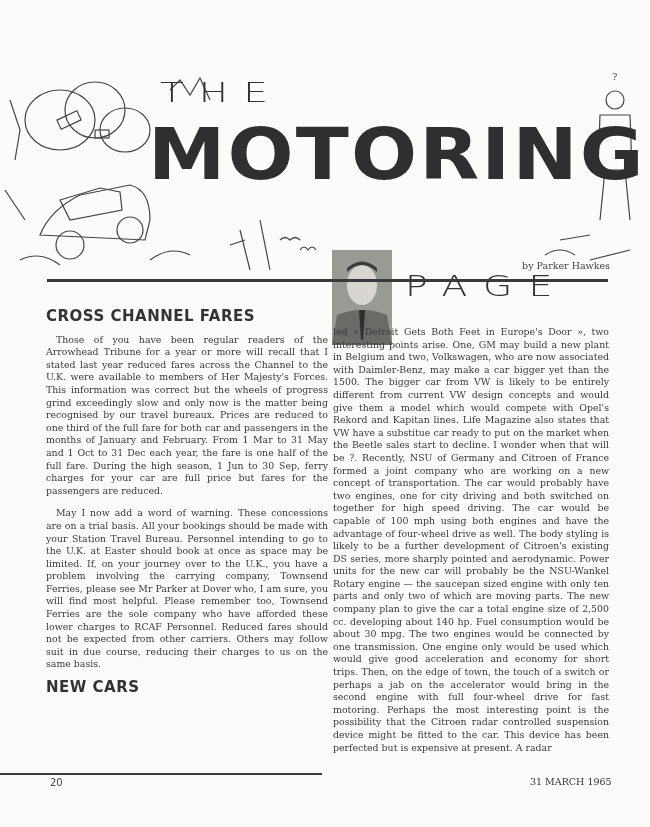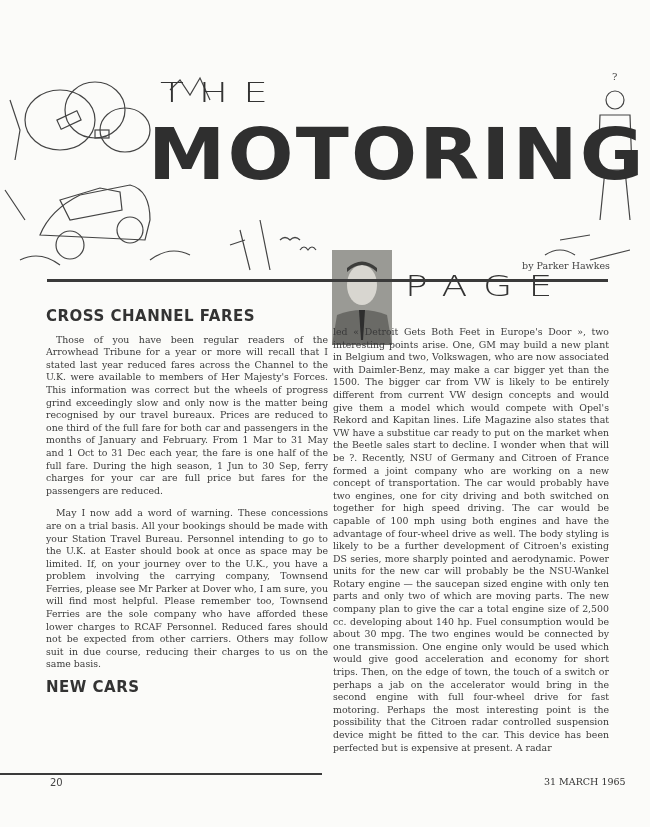--- a/index.html
+++ b/index.html
@@ -35,21 +35,21 @@
   .col-right { left: 333px; width: 276px; top: 318px; }
   h2 {
     font-family: "DejaVu Sans", sans-serif; font-weight: bold; font-size: 15px; margin: 0 0 11px 0;
     color: #333; letter-spacing: 0.5px;
   }
   p { margin: 8px 0 10px 0; text-indent: 10px; }
   p.noindent { text-indent: 0; }
   .h-new { }
   .rule-bottom { position: absolute; left: 0; top: 773px; width: 322px; height: 2px; background: #3a3a3a; }
   .page-num { position: absolute; left: 50px; top: 777px; font-family: "DejaVu Sans", sans-serif; font-size: 10px; color: #444; }
-  .date { position: absolute; left: 544px; top: 776px; font-size: 9.5px; color: #333; }
+  .date { position: absolute; left: 530px; top: 776px; font-size: 9.5px; color: #333; }
 </style>
 </head>
 <body>
 
 <svg class="header-art" viewBox="0 0 650 210" width="650" height="210">
   <g fill="none" stroke="#444" stroke-width="1.2">
     <ellipse cx="60" cy="50" rx="35" ry="30"></ellipse>
     <ellipse cx="95" cy="40" rx="30" ry="28"></ellipse>
     <ellipse cx="125" cy="60" rx="25" ry="22"></ellipse>
     <rect x="58" y="45" width="22" height="10" transform="rotate(-25 69 50)"></rect>

